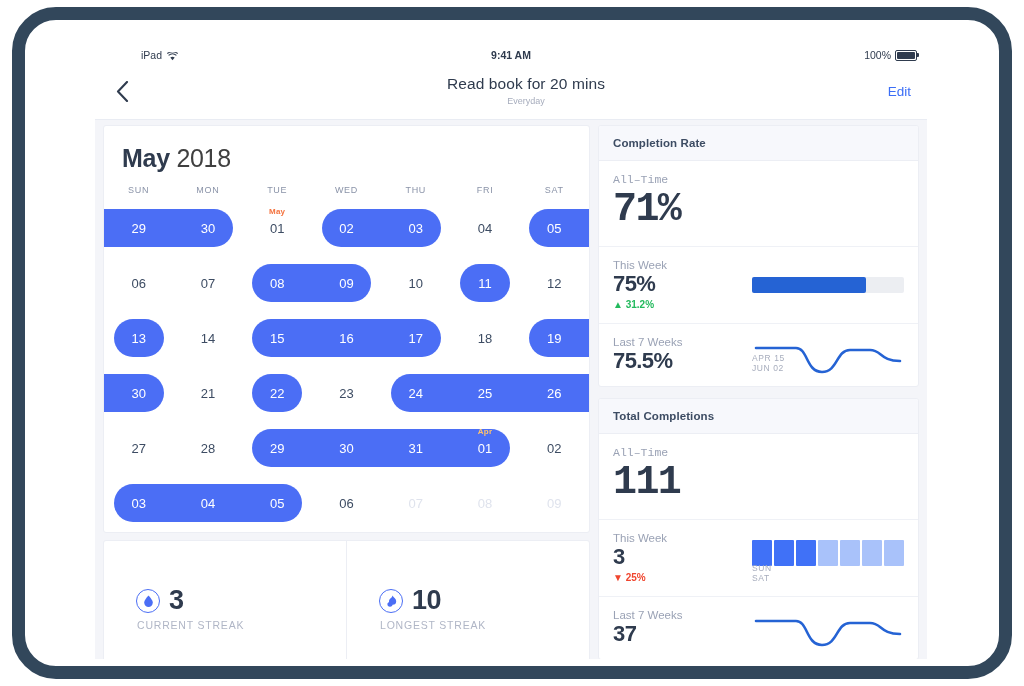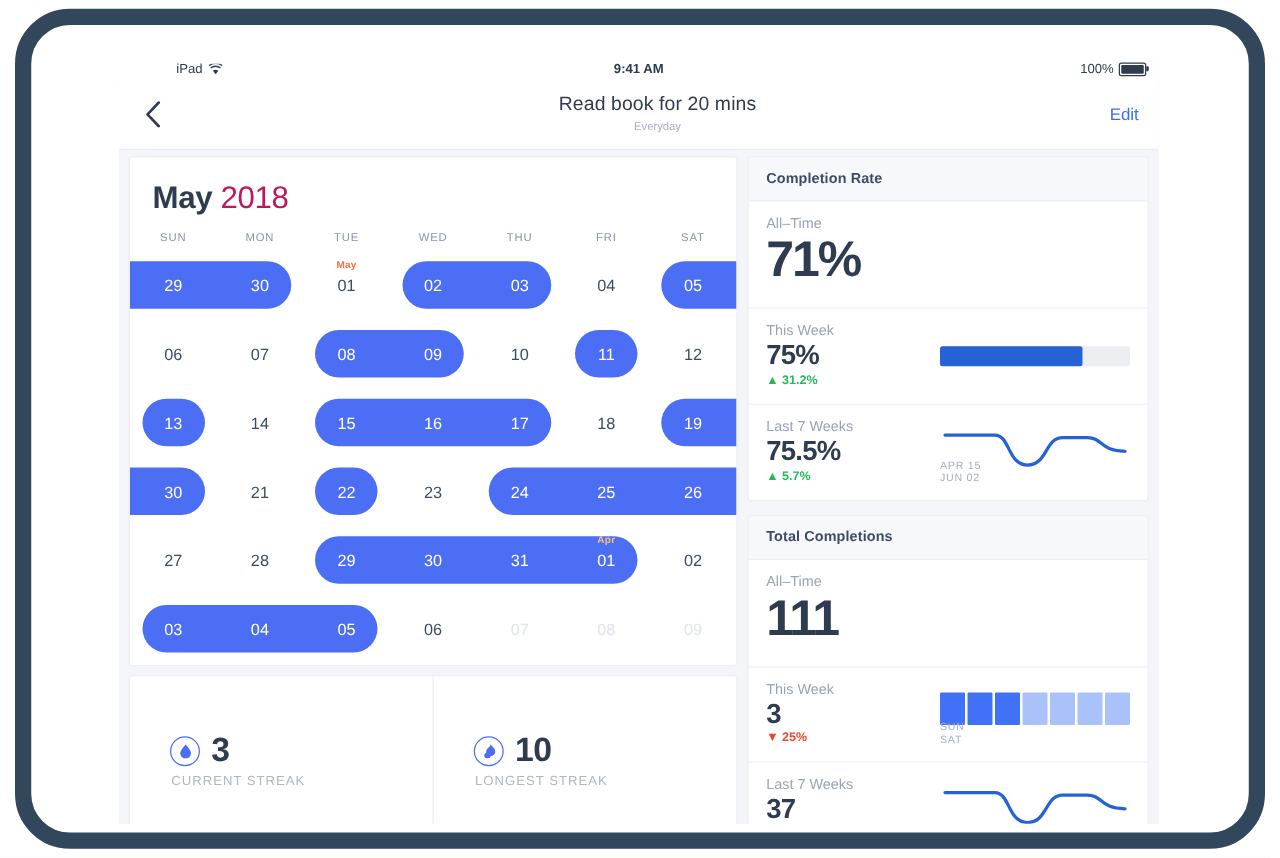--- a/index.html
+++ b/index.html
@@ -55,21 +55,21 @@
   .content{position:absolute;left:0;top:76px;width:832px;height:540px;}
   .col-left{position:absolute;left:8px;top:6px;width:487px;}
   .col-right{position:absolute;left:503px;top:6px;width:321px;}
 
   .card{background:#ffffff;border-radius:3px;border:1px solid #eceef4;}
 
   
   .cal{position:relative;padding:0;overflow:hidden;height:406px;}
   .cal-title{padding:18px 0 4px 18px;font-size:25px;color:#2f3b4e;letter-spacing:-.3px;}
   .cal-title b{font-weight:bold;}
-  .cal-title span{font-weight:normal;color:#be185d;}
+  .cal-title span{font-weight:normal;color:#404040;}
   .dow{display:flex;padding:8px 0 0 0;}
   .dow div{flex:1;text-align:center;font-size:9px;color:#8a93a8;letter-spacing:.7px;}
   .weeks{margin-top:6px;}
   .week{position:relative;height:55px;}
   .pill{
     position:absolute;top:8px;height:38px;background:#4b6ef5;
   }
   .day{
     position:absolute;top:8px;height:38px;display:flex;align-items:center;justify-content:center;
     font-size:13px;color:#3d4c63;
@@ -102,21 +102,21 @@
   }
   .srow{position:relative;padding:12px 14px 13px;border-bottom:1px solid #eff1f6;min-height:62px;box-sizing:border-box;}
   .srow:last-child{border-bottom:none;}
   .srow-lbl{font-size:11.5px;color:#9aa2b5;}
   .srow-val{font-size:31px;color:#2f3b4e;font-weight:bold;letter-spacing:-1px;line-height:1.08;margin-top:1px;}
   .srow-val.small{font-size:22px;letter-spacing:-.6px;}
   .srow-delta{font-size:10px;font-weight:bold;margin-top:3px;}
   .up{color:#23ba5d;}
   .down{color:#f0452e;}
 
-  .srow.big{min-height:86px;}
+  .srow.big{min-height:86px;font-family:Liberation Mono, monospace;}
   .srow.big .srow-val{font-size:40px;letter-spacing:-1.6px;margin-top:2px;}
 
   .viz{position:absolute;right:14px;top:0;width:152px;height:100%;}
   .bar-track{position:absolute;top:30px;left:0;width:152px;height:16px;background:#eceef2;border-radius:2px;}
   .bar-fill{position:absolute;top:0;left:0;height:16px;background:#2563d4;border-radius:2px;}
   .spark{position:absolute;top:16px;left:0;width:152px;height:40px;}
   .axis{position:absolute;bottom:13px;left:0;width:152px;display:flex;justify-content:space-between;
         font-size:8.5px;color:#a7adbd;letter-spacing:.6px;flex-direction:column;}
   .sqrow{position:absolute;top:20px;left:0;width:152px;display:flex;gap:2px;}
   .sq{flex:1;height:26px;background:#a9c2fa;border-radius:1px;}
@@ -383,24 +383,20 @@
               <div class="viz">
                 <div class="bar-track">
                   <div class="bar-fill" style="width:75%"></div>
                 </div>
               </div>
             </div>
 
             <div class="srow">
               <div class="srow-lbl">Last 7 Weeks</div>
               <div class="srow-val small">75.5%</div>
-              <div class="srow-delta up">
-                <span>▲</span>
-                <span>5.7%</span>
-              </div>
               <div class="viz">
                 <svg class="spark" viewBox="0 0 152 40" preserveAspectRatio="none">
                   <path d="M4 8 L44 8 C56 8 54 32 70 32 C86 32 84 10 98 10 L118 10 C130 10 128 21 148 21" stroke="#2563d4" stroke-width="2.6" fill="none" stroke-linecap="round" stroke-linejoin="round"></path>
                 </svg>
                 <div class="axis">
                   <span>APR 15</span>
                   <span>JUN 02</span>
                 </div>
               </div>
             </div>

